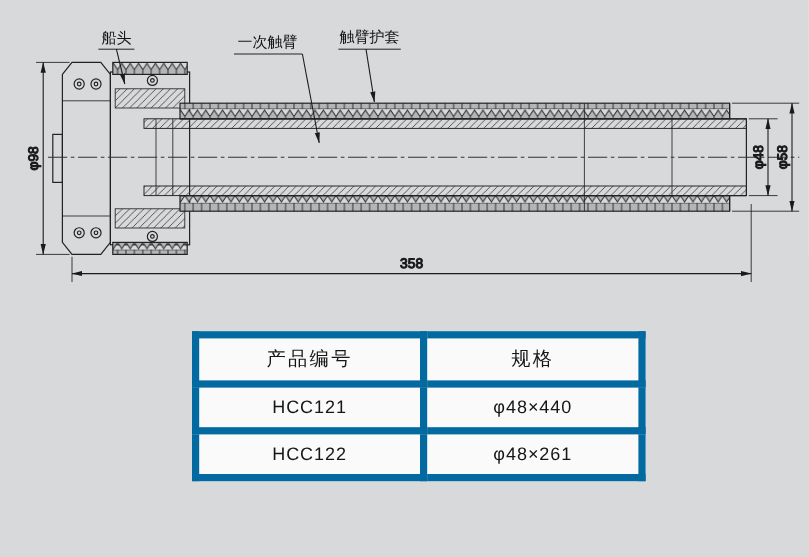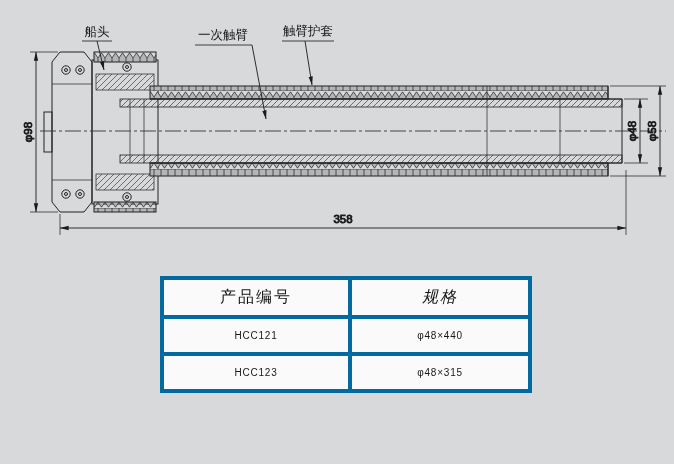--- a/index.html
+++ b/index.html
@@ -19,37 +19,37 @@
   svg .dim { font-size: 11.5px; }
 
   .spec-table {
     position: absolute;
     left: 160px;
     top: 276px;
     border-collapse: collapse;
     background: #fafafa;
   }
   .spec-table th, .spec-table td {
-    border: 4px solid #0369a1;
+    border: 6px solid #0369a1;
     text-align: center;
     vertical-align: middle;
     color: #161616;
     padding: 0;
   }
   .spec-table th {
     width: 184px;
     height: 35px;
     font-size: 16px;
     font-weight: 400;
     letter-spacing: 2px;
   }
-  .spec-table th:last-child { width: 176px; font-style: italic; }
+  .spec-table th:last-child { width: 176px; }
   .spec-table td {
     height: 33px;
-    font-size: 10px;
+    font-size: 15px;
     letter-spacing: 0.8px;
   }
 </style>
 </head>
 <body>
 
 <div class="page">
 
   <svg class="drawing" width="674" height="270" viewBox="0 0 674 270">
     <defs>
@@ -159,19 +159,19 @@
         <th>产品编号</th>
         <th>规格</th>
       </tr>
     </thead>
     <tbody>
       <tr>
         <td>HCC121</td>
         <td>φ48×440</td>
       </tr>
       <tr>
-        <td>HCC123</td>
-        <td>φ48×315</td>
+        <td>HCC122</td>
+        <td>φ48×261</td>
       </tr>
     </tbody>
   </table>
 
 </div>
 
 </body></html>

